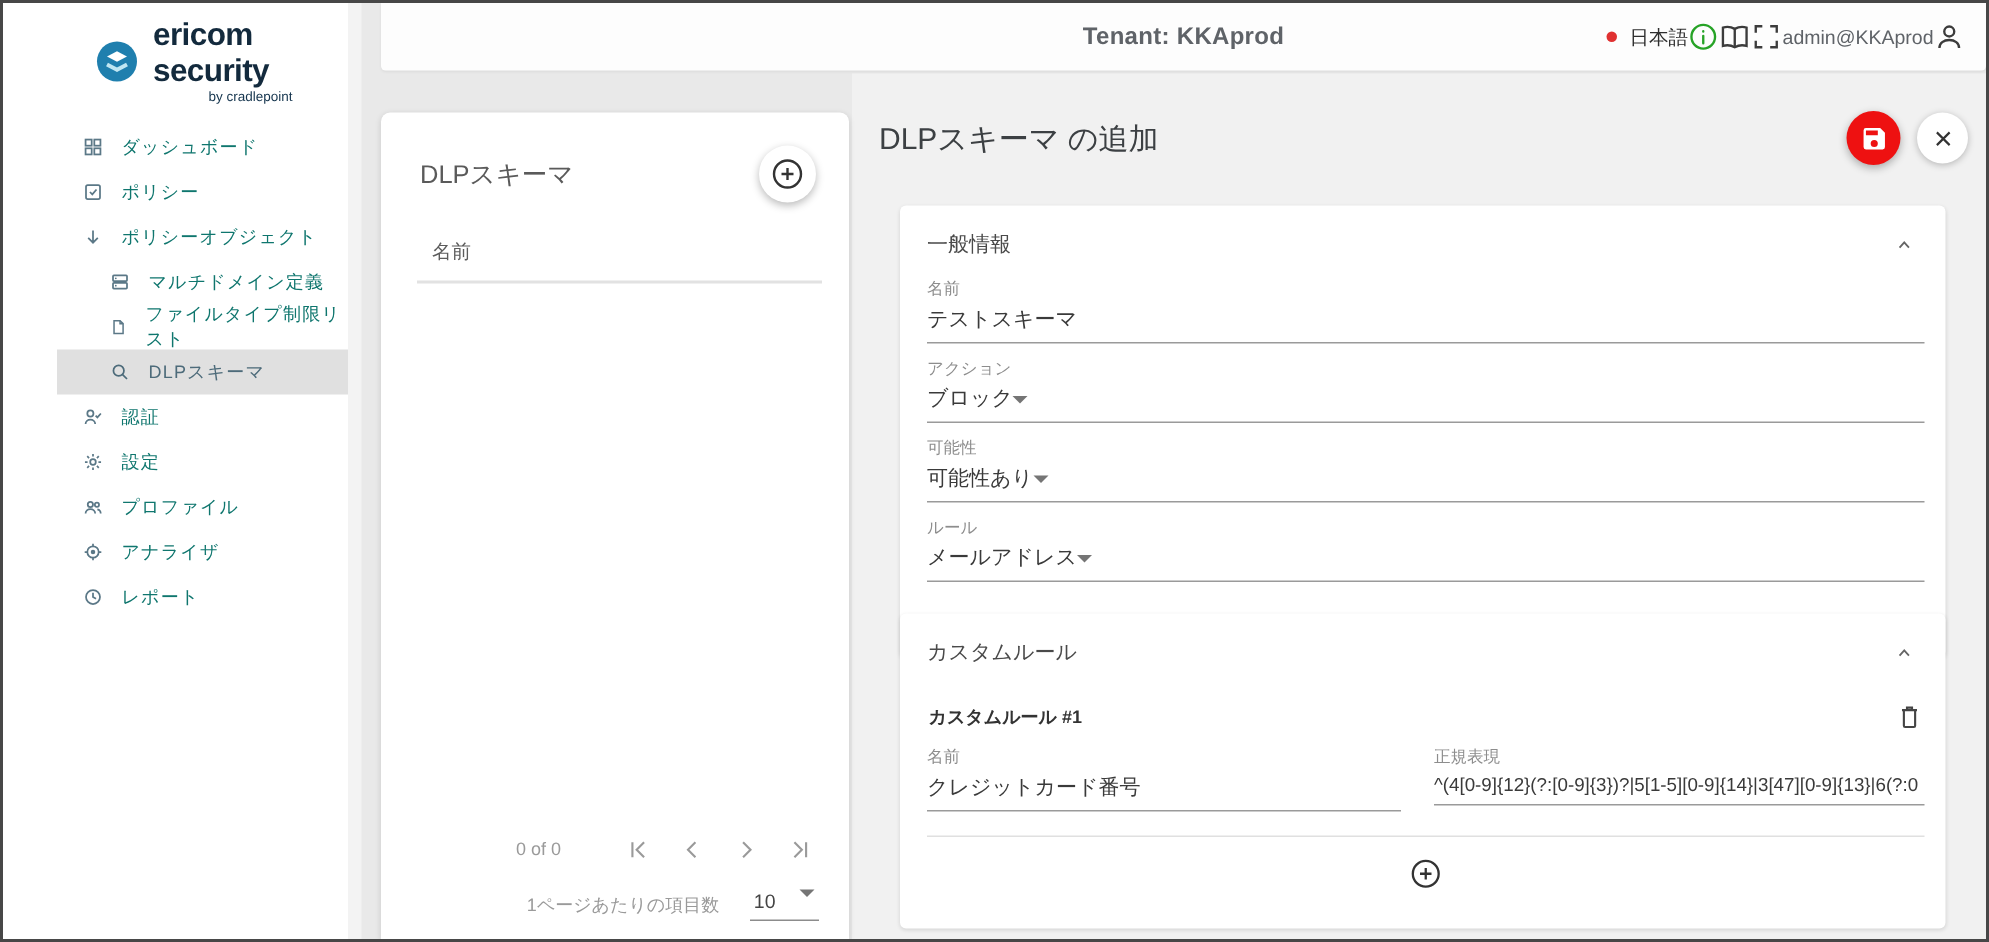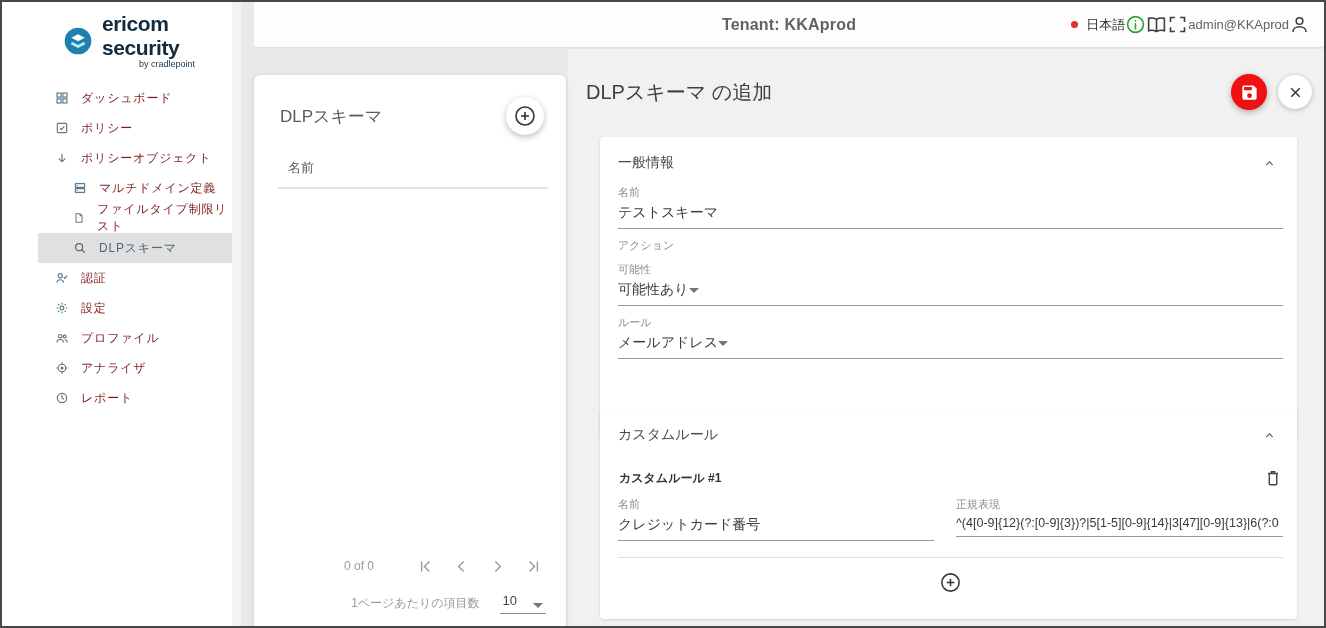--- a/index.html
+++ b/index.html
@@ -10,21 +10,21 @@
   
   .sidebar{ position:absolute; left:0; top:0; width:230px; height:100%; background:#ffffff;padding-left:36px; }
   .sidebar-scrolltrack{ position:absolute; left:230px; top:0; width:9px; height:100%; background:#f3f3f3; }
   .logo-row{ display:flex; align-items:center; gap:8px; padding:10px 0 0 24px; }
   .logo-mark{ width:32px; height:32px; flex:0 0 auto; }
   .logo-text-wrap{ display:flex; flex-direction:column; }
   .logo-name{ font-size:21px; font-weight:700; color:#132a3d; letter-spacing:-0.4px; }
   .logo-byline{ font-size:9px; color:#15354e; text-align:center; margin-top:-1px; }
   .menu{ margin-top:14px; }
   .menu-item{ display:flex; align-items:center; gap:12px; height:30px; padding-left:17px;
-              color:#7f1d1d; font-size:12px; letter-spacing:0.8px; cursor:pointer; }
+              color:#0f766e; font-size:12px; letter-spacing:0.8px; cursor:pointer; }
   .menu-item .mi-icon{ width:14px; height:14px; display:flex; align-items:center; }
   .menu-item.indent{ padding-left:35px; }
   .menu-item.selected{ background:#e0e0e0; color:#4d6b7a; }
 
   
   .topbar{ position:absolute; left:252px; top:0; right:0; height:45px; background:#fdfdfd;
            border-radius:0 0 3px 3px; display:flex; align-items:center; justify-content:center;
            box-shadow:0 1px 2px rgba(0,0,0,.06); }
   .tenant{ font-size:16px; font-weight:700; color:#5f6368; letter-spacing:0.2px; }
   .tb-right{ position:absolute; right:14px; top:0; height:45px; display:flex; align-items:center; gap:0; }
@@ -46,21 +46,21 @@
   .lc-col{ padding:24px 0 10px 34px; font-size:13px; color:#5c5c5c; }
   .lc-div{ border-top:1px solid #e2e2e2; margin:0 18px 0 24px; }
   .empty{ display:flex; flex-direction:column; align-items:center; gap:7px; padding:16px 0 14px; }
   .empty-text{ font-size:13px; color:#5c5c5c; }
   .lc-foot{ position:absolute; bottom:0; left:0; right:0; padding:0 20px 12px 0; }
   .pg-row{ display:flex; align-items:center; justify-content:flex-end; gap:10px; color:#9a9a9a; font-size:12px; }
   .pg-range{ margin-right:28px; }
   .pg-btn{ width:26px; height:26px; display:flex; align-items:center; justify-content:center; cursor:pointer; }
   .pp-row{ display:flex; align-items:center; justify-content:flex-end; gap:20px;
            font-size:12px; color:#9a9a9a; margin-top:14px; }
-  .pp-select{ display:flex; align-items:flex-end; gap:16px; border-bottom:1px solid #8c8c8c;
+  .pp-select{ display:flex; align-items:flex-start; gap:16px; border-bottom:1px solid #8c8c8c;
               padding:0 3px 5px 3px; font-size:13px; color:#444; cursor:pointer; }
 
   
   .ed-head{ position:absolute; left:584px; top:70px; right:12px; height:40px; display:flex; align-items:center; }
   .ed-title{ font-size:20px; color:#3c4043; }
   .ed-actions{ margin-left:auto; display:flex; align-items:center; gap:11px; }
   .save-fab{ width:36px; height:36px; background:#ee1111; box-shadow:0 2px 6px rgba(0,0,0,.3); }
   .close-fab{ width:34px; height:34px; box-shadow:0 1px 5px rgba(0,0,0,.25); }
 
   
@@ -329,20 +329,24 @@
       </span>
     </div>
     <div class="field">
       <div class="f-label">名前</div>
       <div class="f-value">
         <span>テストスキーマ</span>
       </div>
     </div>
     <div class="field">
       <div class="f-label">アクション</div>
+      <div class="f-value select">
+        <span>ブロック</span>
+        <span class="caret"></span>
+      </div>
     </div>
     <div class="field">
       <div class="f-label">可能性</div>
       <div class="f-value select">
         <span>可能性あり</span>
         <span class="caret"></span>
       </div>
     </div>
     <div class="field">
       <div class="f-label">ルール</div>

